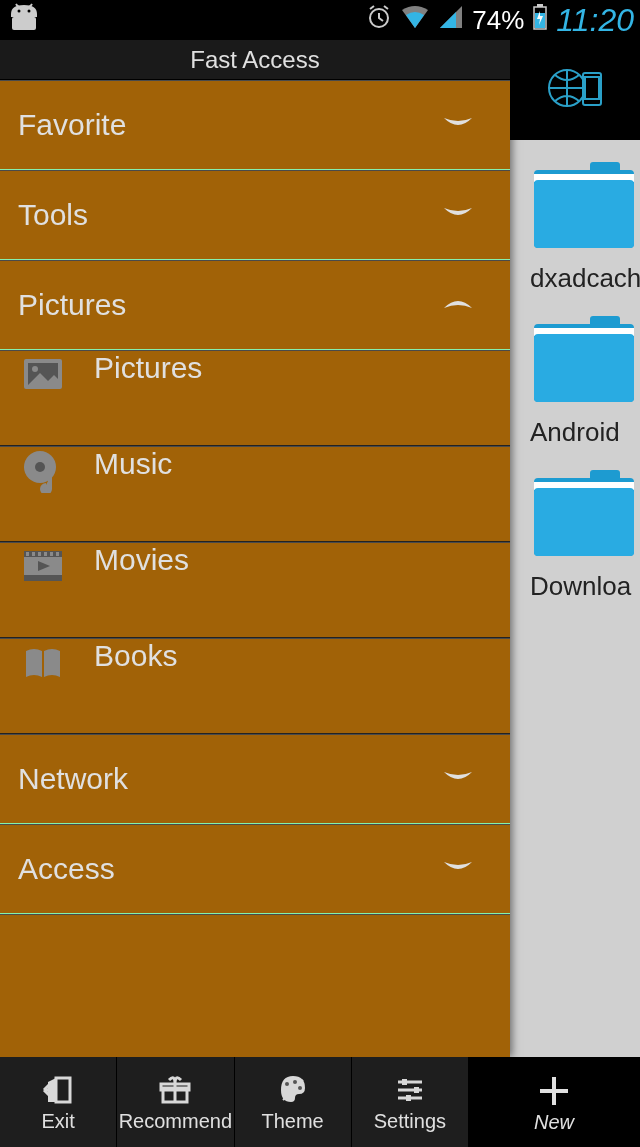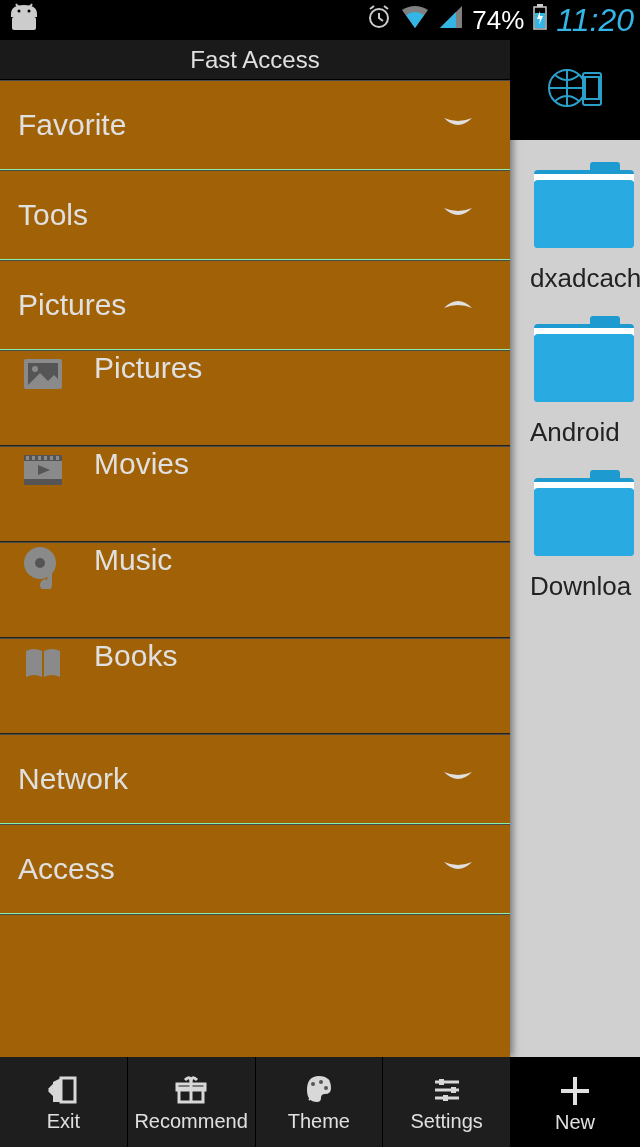--- a/index.html
+++ b/index.html
@@ -66,31 +66,31 @@
   .lib-icon { width: 46px; height: 46px; display:flex; align-items:center; justify-content:center; }
   .lib-icon svg { width: 46px; height: 46px; fill: #8a8a8a; }
   .lib-label { color: #e0e0e0; font-size: 30px; }
   .spacer { flex: 1; border-top: 1px solid #4a4a4a; }
 
   
   .bottom-bar {
     position: absolute; left: 0; right: 0; bottom: 0; height: 90px;
     background: #111; display: flex;
   }
-  .bottom-left { width: 510px; display: flex; background: #1e1e1e; }
+  .bottom-left { width: 468px; display: flex; background: #1e1e1e; }
   .bottom-btn {
     flex: 1; display: flex; flex-direction: column; align-items: center;
     justify-content: center; color: #e0e0e0; font-size: 20px; gap: 2px;
     border-right: 1px solid #000;
   }
   .bottom-btn:last-child { border-right: none; }
   .bottom-btn svg { width: 36px; height: 36px; fill: #d8d8d8; }
   .bottom-right {
     flex: 1; display: flex; flex-direction: column; align-items: center;
-    justify-content: center; color: #e0e0e0; background: #000;
+    justify-content: center; color: #e0e0e0; background: #000; font-style: italic;
   }
   .bottom-right svg { width: 40px; height: 40px; fill: #e0e0e0; }
   .bottom-right-label { font-size: 20px; }
 </style>
 </head>
 <body>
 
 <div class="screen">
 
   <div class="status-bar">
@@ -207,49 +207,49 @@
               <circle cx="15" cy="18" r="3" fill="#8a8a8a"></circle>
               <path d="M8 34 L20 22 L28 30 L34 24 L38 28 L38 34 Z" fill="#8a8a8a"></path>
             </svg>
         </span>
         <span class="lib-label">Pictures</span>
       </div>
 
       <div class="lib-item">
         <span class="lib-icon">
           <svg viewBox="0 0 46 46">
+              <circle cx="20" cy="20" r="16" fill="#8a8a8a"></circle>
+              <circle cx="20" cy="20" r="5" fill="#555"></circle>
+              <path d="M30 30 L30 42 A4 4 0 1 1 26 38" stroke="#8a8a8a" stroke-width="4" fill="#8a8a8a"></path>
+            </svg>
+        </span>
+        <span class="lib-label">Music</span>
+      </div>
+
+      <div class="lib-item">
+        <span class="lib-icon">
+          <svg viewBox="0 0 46 46">
               <rect x="4" y="8" width="38" height="30" fill="#8a8a8a"></rect>
               <rect x="4" y="8" width="38" height="6" fill="#555"></rect>
               <rect x="4" y="32" width="38" height="6" fill="#555"></rect>
               <rect x="6" y="9" width="3" height="4" fill="#8a8a8a"></rect>
               <rect x="12" y="9" width="3" height="4" fill="#8a8a8a"></rect>
               <rect x="18" y="9" width="3" height="4" fill="#8a8a8a"></rect>
               <rect x="24" y="9" width="3" height="4" fill="#8a8a8a"></rect>
               <rect x="30" y="9" width="3" height="4" fill="#8a8a8a"></rect>
               <rect x="36" y="9" width="3" height="4" fill="#8a8a8a"></rect>
               <path d="M18 18 L30 23 L18 28 Z" fill="#555"></path>
             </svg>
         </span>
         <span class="lib-label">Movies</span>
       </div>
 
       <div class="lib-item">
         <span class="lib-icon">
           <svg viewBox="0 0 46 46">
-              <circle cx="20" cy="20" r="16" fill="#8a8a8a"></circle>
-              <circle cx="20" cy="20" r="5" fill="#555"></circle>
-              <path d="M30 30 L30 42 A4 4 0 1 1 26 38" stroke="#8a8a8a" stroke-width="4" fill="#8a8a8a"></path>
-            </svg>
-        </span>
-        <span class="lib-label">Music</span>
-      </div>
-
-      <div class="lib-item">
-        <span class="lib-icon">
-          <svg viewBox="0 0 46 46">
               <path d="M6 12 Q14 8 22 12 L22 38 Q14 34 6 38 Z" fill="#8a8a8a"></path>
               <path d="M24 12 Q32 8 40 12 L40 38 Q32 34 24 38 Z" fill="#8a8a8a"></path>
             </svg>
         </span>
         <span class="lib-label">Books</span>
       </div>
 
       <div class="section-row">
         <span class="section-label">Network</span>
         <span class="chevron"><svg viewBox="0 0 32 18">

